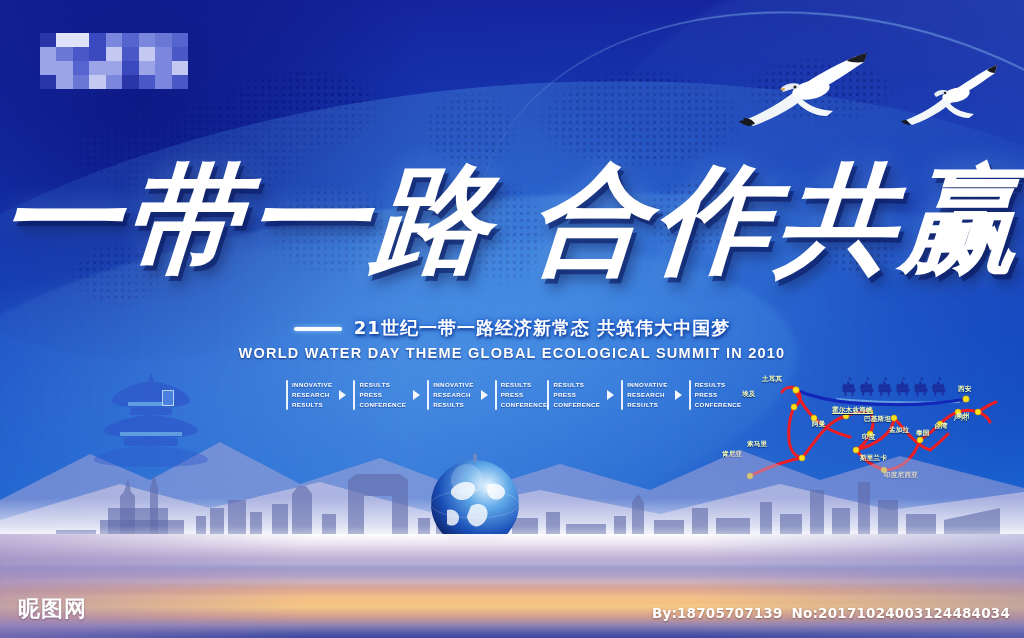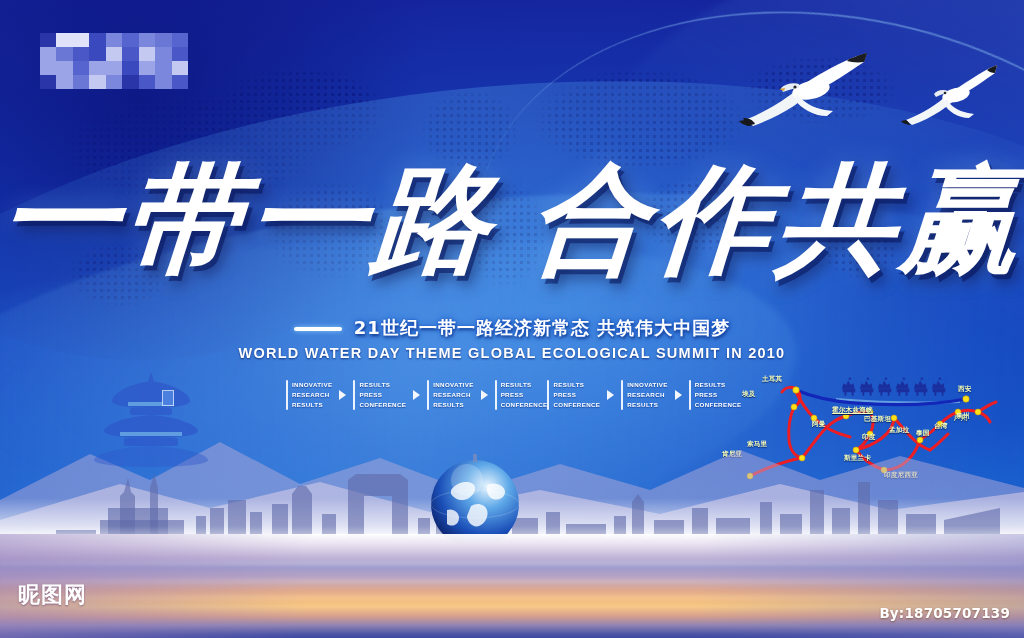--- a/index.html
+++ b/index.html
@@ -190,21 +190,21 @@
         #3b47a0 100%);
   }
   .sunset:after{
     content:"";position:absolute;inset:0;
     background:linear-gradient(92deg,rgba(150,130,190,.55) 0%,rgba(255,255,255,0) 30%,rgba(255,255,255,0) 68%,rgba(120,120,190,.40) 100%);
   }
   .sunset-streak{position:absolute;left:0;width:1024px;height:3px;background:rgba(255,255,255,.25);filter:blur(2px);}
 
   
   .brand{
-    position:absolute;left:18px;bottom:28px;
+    position:absolute;left:18px;bottom:14px;
     display:flex;align-items:baseline;gap:9px;z-index:6;
   }
   .brand-cn{
     font-family:"DejaVu Sans",sans-serif;font-weight:bold;font-size:22px;color:#ffffff;
     letter-spacing:1px;text-shadow:0 1px 2px rgba(90,60,110,.6);
   }
   .brand-url{
     font-family:"DejaVu Sans",sans-serif;font-size:20px;color:#ffffff;letter-spacing:.5px;
     text-shadow:0 1px 2px rgba(90,60,110,.6);
   }
@@ -458,21 +458,21 @@
     </svg>
     <div id="map-labels">
         <div class="mlabel" style="left: 18px; top: 9px;">土耳其</div>
         <div class="mlabel" style="left: -2px; top: 24px;">埃及</div>
         <div class="mlabel" style="left: 52px; top: 54px; margin-left: 16px;">阿曼</div>
         <div class="mlabel" style="left: 3px; top: 74px;">索马里</div>
         <div class="mlabel" style="left: -22px; top: 84px;">肯尼亚</div>
         <div class="mlabel" style="left: 88px; top: 40px; text-decoration: underline;">霍尔木兹海峡</div>
         <div class="mlabel" style="left: 104px; top: 49px; margin-left: 16px;">巴基斯坦</div>
         <div class="mlabel" style="left: 118px; top: 67px;">印度</div>
-        <div class="mlabel" style="left: 100px; top: 88px;">斯里兰卡</div>
+        <div class="mlabel" style="left: 116px; top: 88px;">斯里兰卡</div>
         <div class="mlabel" style="left: 145px; top: 60px;">孟加拉</div>
         <div class="mlabel" style="left: 172px; top: 63px;">泰国</div>
         <div class="mlabel" style="left: 140px; top: 105px;">印度尼西亚</div>
         <div class="mlabel" style="left: 190px; top: 56px;">台湾</div>
         <div class="mlabel" style="left: 210px; top: 48px; text-align: right;">广州</div>
         <div class="mlabel" style="left: 212px; top: 46px;">泉州</div>
         <div class="mlabel" style="left: 214px; top: 19px;">西安</div>
       </div>
   </div>
 
@@ -577,15 +577,16 @@
     <div class="sunset-streak" style="top:28px"></div>
     <div class="sunset-streak" style="top:46px"></div>
     <div class="sunset-streak" style="top:62px"></div>
   </div>
 
   <div class="brand">
     <span class="brand-cn">昵图网</span>
   </div>
   <div class="credit">
     <span>By:18705707139</span>
+    <span>No:20171024003124484034</span>
   </div>
 
 </div>
 
 </body></html>

